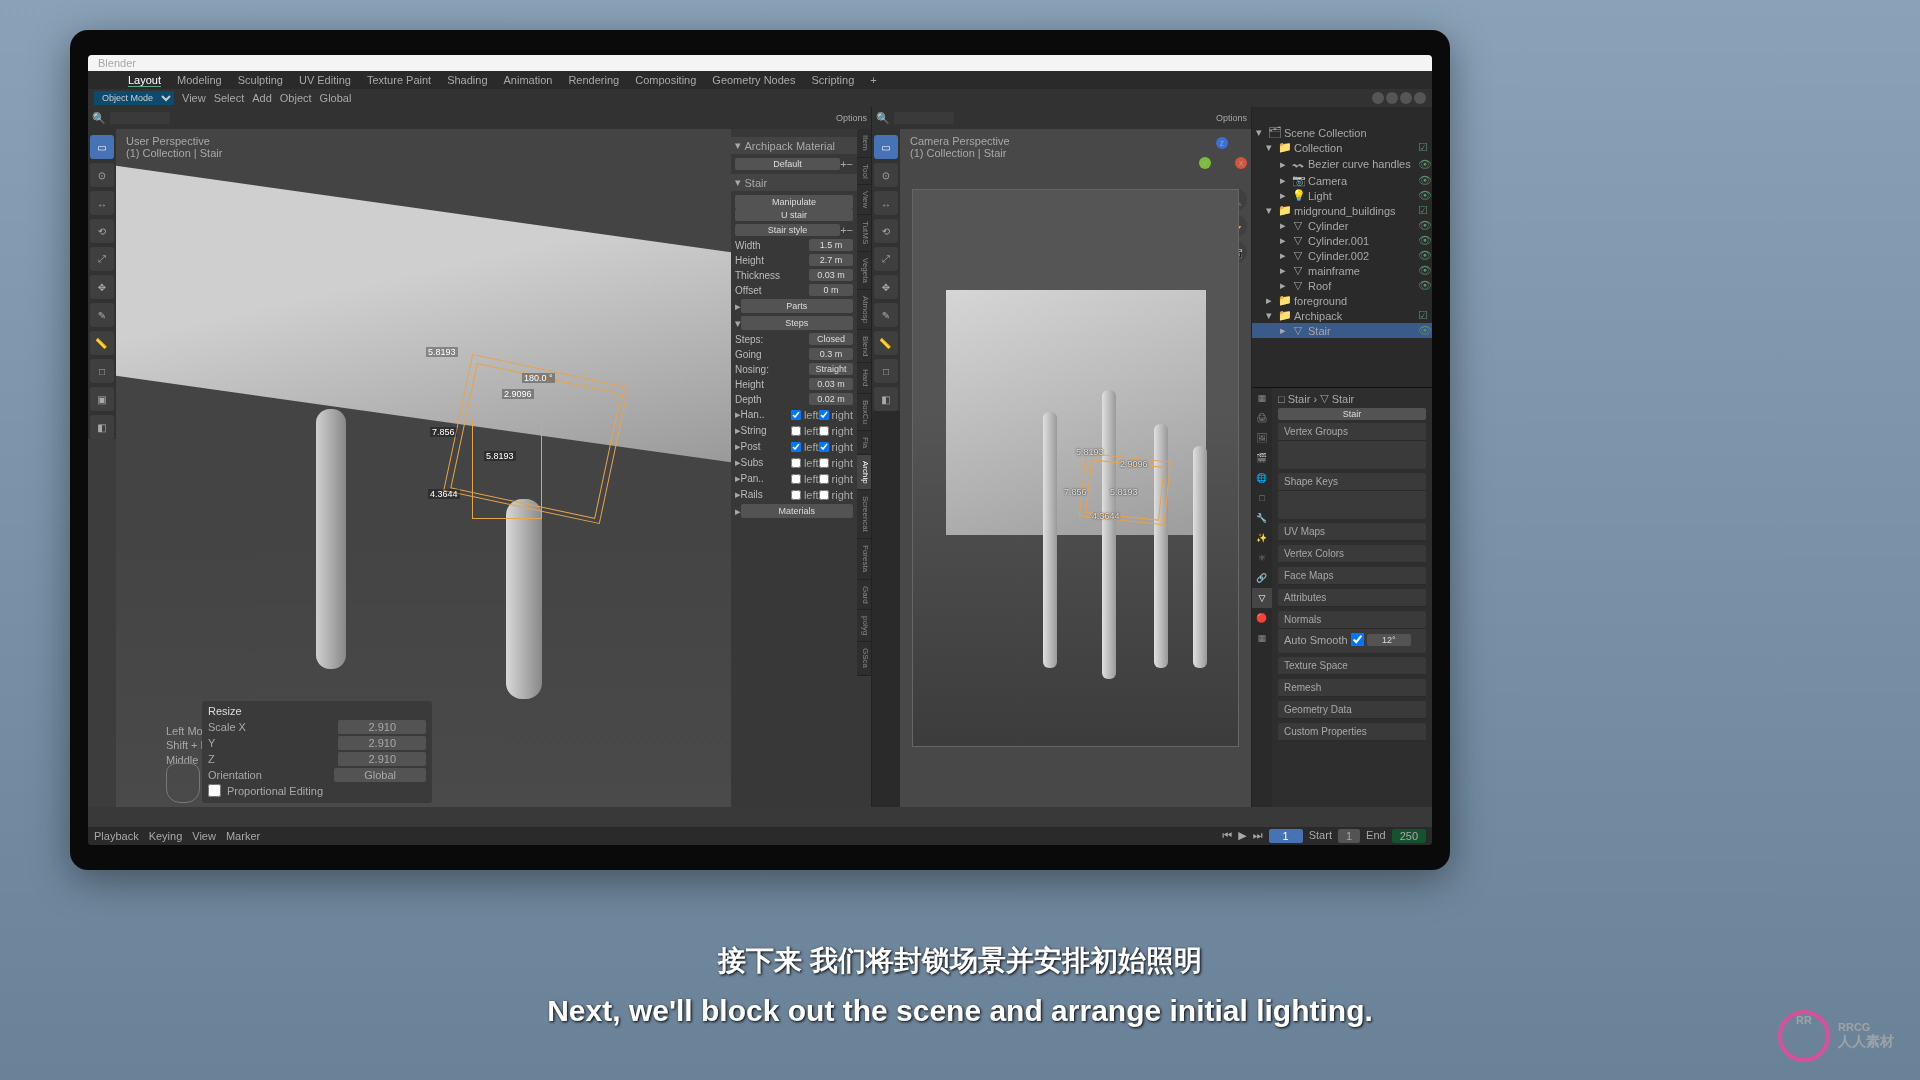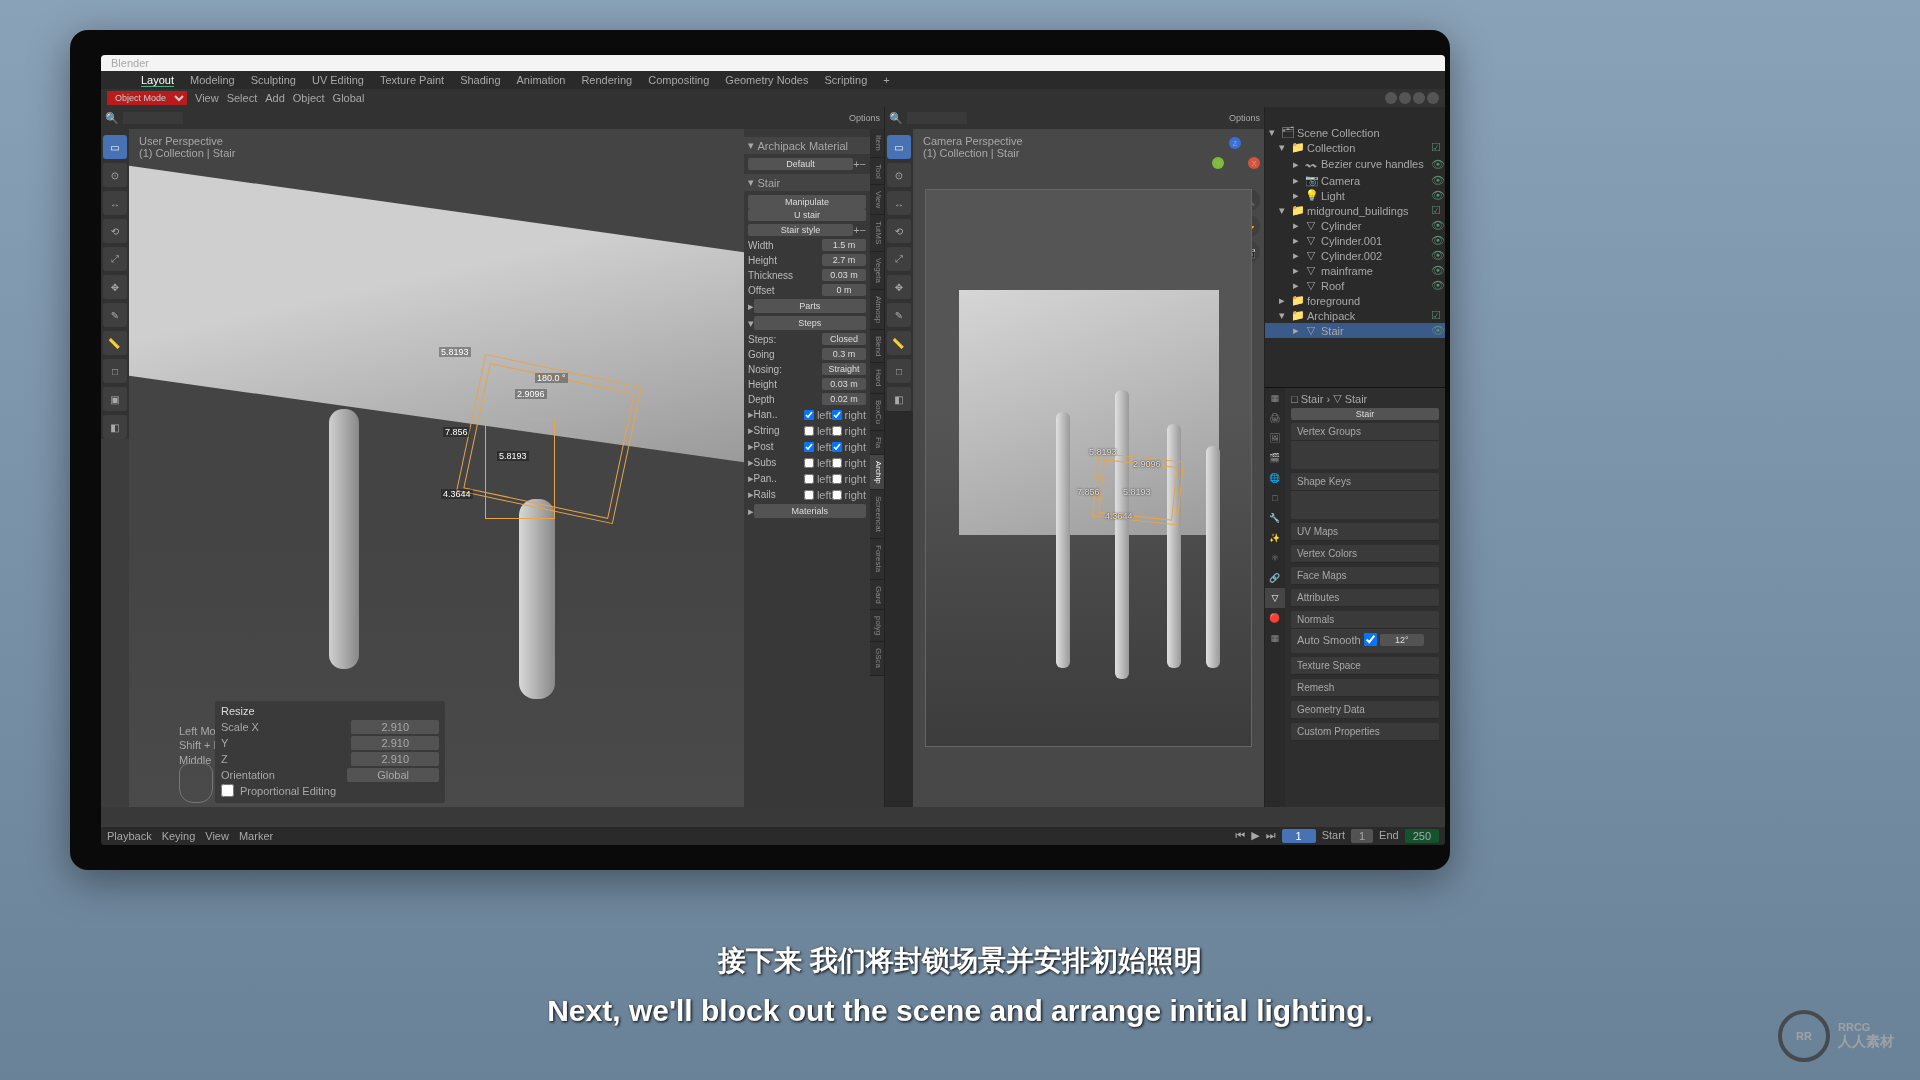--- a/index.html
+++ b/index.html
@@ -1,25 +1,25 @@
 <!DOCTYPE html>
 <html><head>
 <meta charset="utf-8">
 <style>
 * { margin:0; padding:0; box-sizing:border-box; font-family:-apple-system,Segoe UI,Arial,sans-serif; font-size:11px; color:#a8a8a8; }
 body { background:linear-gradient(to bottom,#8aa2b8,#6a8298); width:1920px; height:1080px; overflow:hidden; }
 .laptop-frame { position:absolute; left:70px; top:30px; width:1380px; height:840px; background:#0a0a0a; border-radius:18px; padding:25px 18px; box-shadow:0 10px 40px rgba(0,0,0,.4); }
-.screen { width:100%; height:100%; background:#393939; border-radius:4px; overflow:hidden; position:relative;margin-left:13px; }
+.screen { width:100%; height:100%; background:#393939; border-radius:4px; overflow:hidden; position:relative; }
 .win-title { height:16px; background:#f4f4f4; display:flex; align-items:center; padding-left:10px; color:#333; font-size:10px; }
 .menu-bar { height:18px; background:#1f1f1f; display:flex; align-items:center; padding-left:8px; gap:10px; font-size:10px; color:#ccc; }
 .menu-bar .right { margin-left:auto; display:flex; gap:6px; align-items:center; padding-right:8px; }
 .workspace-tabs { height:18px; background:#2a2a2a; display:flex; align-items:center; padding-left:40px; gap:16px; font-size:10px; }
 .workspace-tabs span.active { color:#fff; border-bottom:1px solid #5a8; }
 .tool-hdr { height:18px; background:#323232; display:flex; align-items:center; padding:0 6px; gap:8px; font-size:9px; }
-.tool-hdr select { background:#b91c1c; border:none; color:#ccc; font-size:9px; padding:1px 4px; }
+.tool-hdr select { background:#0c4a6e; border:none; color:#ccc; font-size:9px; padding:1px 4px; }
 .tool-hdr .disp-circles { display:flex; gap:2px; margin-left:auto; }
 .tool-hdr .disp-circles span { width:12px; height:12px; border-radius:50%; background:#555; display:inline-block; }
 .main-grid { display:flex; height:calc(100% - 90px); }
 .vp-left { flex:1; position:relative; background:#3d3d3d; border-right:1px solid #222; }
 .vp-right { width:380px; position:relative; background:#2a2a2a; border-right:1px solid #222; }
 .outliner-col { width:180px; background:#2a2a2a; display:flex; flex-direction:column; }
 .vp-header { height:22px; background:#323232; display:flex; align-items:center; padding:0 4px; gap:4px; font-size:9px; }
 .vp-header input { background:#3a3a3a; border:none; width:60px; font-size:9px; color:#ccc; padding:1px 3px; }
 .vp-header .opts { margin-left:auto; font-size:9px; }
 .vp-toolbar { position:absolute; left:0; top:22px; width:28px; background:#323232; display:flex; flex-direction:column; padding-top:6px; gap:4px; }
@@ -73,21 +73,21 @@
 .prop-body { flex:1; padding:4px 6px; overflow:hidden; font-size:10px; }
 .prop-section { background:#3a3a3a; margin-bottom:4px; border-radius:2px; }
 .prop-section .ps-head { padding:3px 6px; border-bottom:1px solid #2a2a2a; font-size:10px; }
 .prop-section .ps-body { padding:4px 6px; }
 .vp2-canvas { position:absolute; left:28px; top:22px; right:0; bottom:0; background:#484848;padding-left:41px; }
 .timeline { position:absolute; left:0; right:0; bottom:0; height:18px; background:#2a2a2a; display:flex; align-items:center; padding:0 6px; gap:10px; font-size:9px; }
 .timeline .right { margin-left:auto; display:flex; gap:6px; }
 .subtitle1 { position:absolute; left:50%; transform:translateX(-50%); bottom:100px; color:#fff; font-size:28px; font-weight:700; text-shadow:1px 1px 3px #000; }
 .subtitle2 { position:absolute; left:50%; transform:translateX(-50%); bottom:52px; color:#fff; font-size:30px; font-weight:700; text-shadow:1px 1px 3px #000;text-align:right; }
 .watermark { position:absolute; right:26px; bottom:18px; display:flex; align-items:center; gap:8px; color:#79b2d4; font-size:24px; font-weight:600; opacity:.85; }
-.watermark .ring { width:52px; height:52px; border:4px solid #404040; border-radius:50%; display:flex; align-items:center; justify-content:center; font-size:16px; }
+.watermark .ring { width:52px; height:52px; border:4px solid #ec4899; border-radius:50%; display:flex; justify-content:center; font-size:16px; }
 </style>
 </head>
 <body>
 
 <div class="laptop-frame">
 <div class="screen">
 
   <div class="win-title">
     <span>Blender</span>
   </div>

